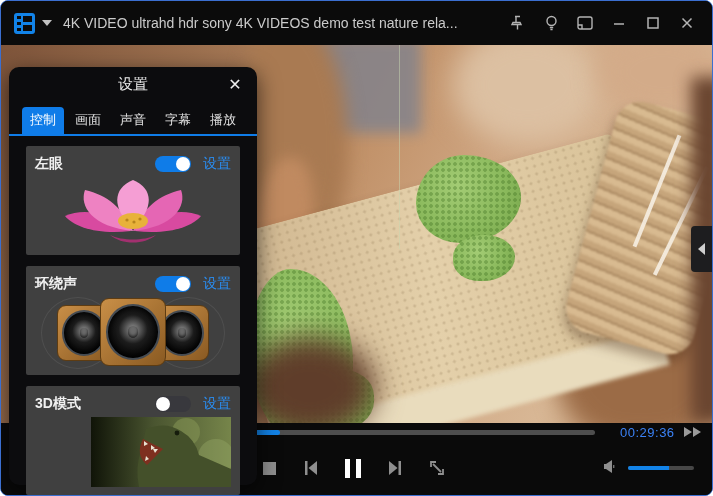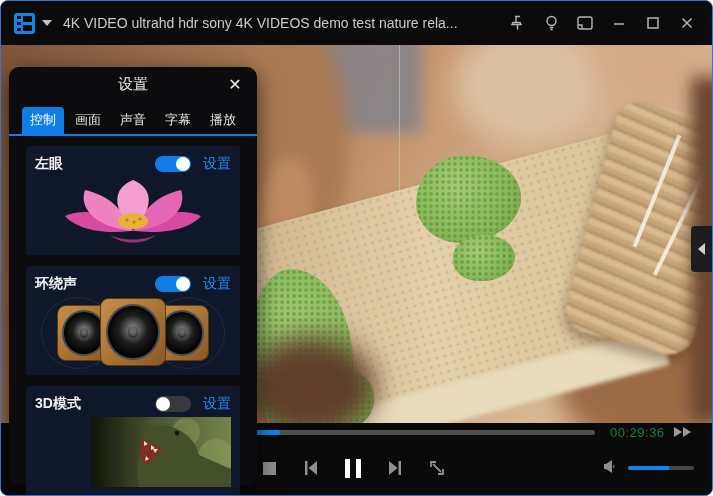--- a/index.html
+++ b/index.html
@@ -64,21 +64,21 @@
   .flyout{position:absolute;right:0;top:225px;width:21px;height:46px;background:#1d1d1f;
     border-radius:4px 0 0 4px;display:grid;place-items:center;z-index:25;}
   .flyout .arr{width:0;height:0;border-top:6px solid transparent;border-bottom:6px solid transparent;
     border-right:7px solid #cfcfcf;}
 
   
   .bottombar{position:absolute;left:0;top:422px;width:711px;height:72px;background:#0a0a0a;z-index:20;}
   .progress-row{display:flex;align-items:center;height:18px;padding:0 10px;}
   .seek{width:584px;height:5px;background:#4e4e4e;border-radius:3px;overflow:hidden;flex:none;}
   .seek-fill{height:100%;background:#1283e8;border-radius:3px;}
-  .time{margin-left:15px;color:#15803d;font-size:13px;letter-spacing:.5px;flex:none;}
+  .time{margin-left:25px;color:#3b82f6;font-size:13px;letter-spacing:.5px;flex:none;}
   .ff{margin-left:8px;color:#9a9a9a;flex:none;display:grid;place-items:center;background:none;border:none;padding:0;}
   .controls-row{display:flex;align-items:center;height:54px;padding-left:250px;padding-right:18px;gap:6px;}
   .cbtn{width:36px;height:36px;display:grid;place-items:center;background:none;border:none;padding:0;color:#8f8f8f;}
   .stop-sq{width:13px;height:13px;background:#8f8f8f;}
   .pause{display:flex;gap:6px;}
   .pause i{width:5px;height:19px;background:#fff;}
   .vol-group{margin-left:auto;display:flex;align-items:center;gap:10px;}
   .vol-track{width:66px;height:4px;background:#474747;border-radius:2px;overflow:hidden;}
   .vol-fill{height:100%;background:#1283e8;}
 
@@ -87,21 +87,21 @@
     border-radius:10px;z-index:40;box-shadow:0 6px 22px rgba(0,0,0,.65);color:#e6e6e6;}
   .panel-head{position:relative;height:34px;display:flex;align-items:center;justify-content:center;}
   .panel-title{font-size:15px;color:#ececec;}
   .panel-close{position:absolute;right:10px;top:5px;width:24px;height:24px;background:none;border:none;
     color:#ececec;font-size:16px;display:grid;place-items:center;padding:0;}
   .tabs{display:flex;justify-content:space-between;align-items:flex-start;margin-top:6px;
     padding:0 13px;border-bottom:2px solid #0f7ce8;}
   .tab{font-size:13px;color:#e0e0e0;padding:4px 8px 5px;background:none;border:none;}
   .tab.active{background:#0f7ce8;color:#fff;border-radius:4px 4px 0 0;}
   .cards{padding:10px 17px 0;}
-  .card{background:#0f172a;border-radius:2px;margin-bottom:11px;padding:7px 9px 8px;}
+  .card{background:#404040;border-radius:2px;margin-bottom:11px;padding:7px 9px 8px;}
   .card-head{display:flex;align-items:center;height:22px;}
   .card-label{font-size:14px;font-weight:bold;color:#f0f0f0;}
   .toggle{width:36px;height:16px;border-radius:9px;background:#0f7ce8;position:relative;margin-left:auto;
     border:none;padding:0;}
   .toggle .knob{position:absolute;top:1px;right:1px;width:14px;height:14px;border-radius:50%;background:#fff;}
   .toggle.off{background:#38383d;}
   .toggle.off .knob{left:1px;right:auto;}
   .card-link{margin-left:12px;color:#2a8cf0;font-size:14px;background:none;border:none;padding:0;}
   .art{position:relative;height:70px;margin-top:2px;display:flex;align-items:center;justify-content:center;}
   

